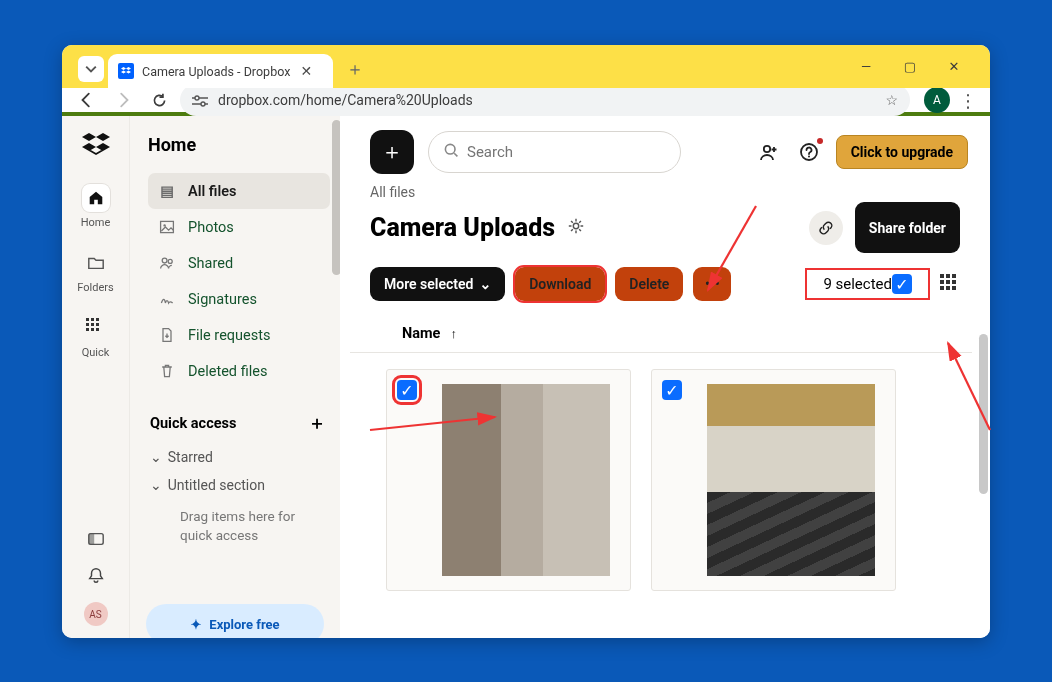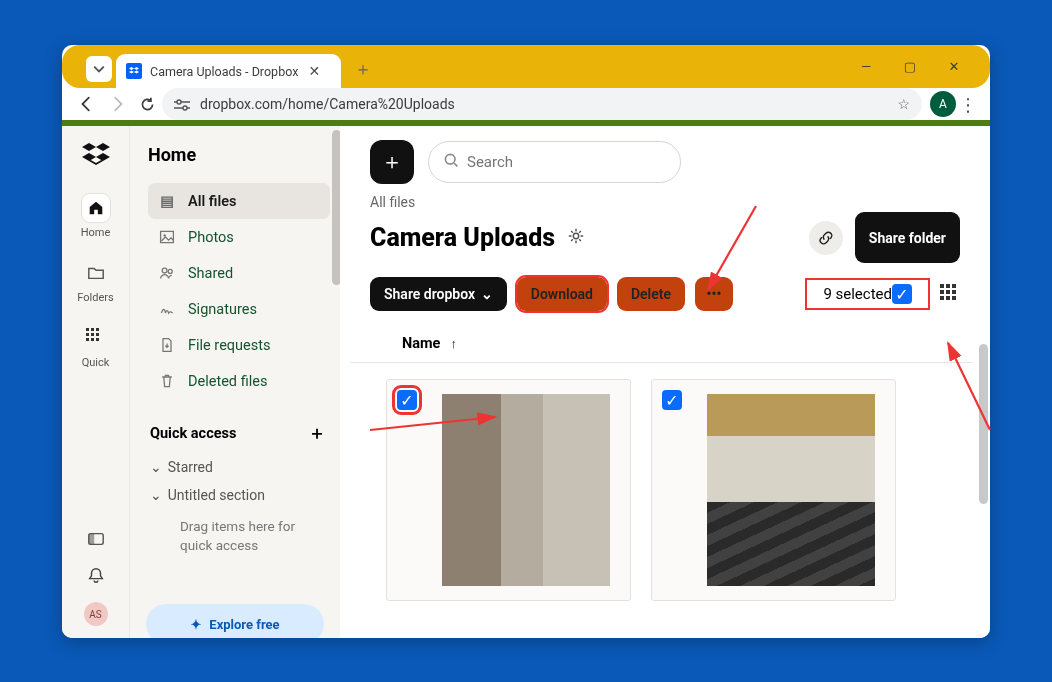--- a/index.html
+++ b/index.html
@@ -1,30 +1,30 @@
 <!DOCTYPE html>
 <html><head>
 <meta charset="utf-8">
 <style>
   * { box-sizing: border-box; margin: 0; padding: 0; font-family: -apple-system, BlinkMacSystemFont, "Segoe UI", Roboto, Helvetica, Arial, sans-serif; }
   body { background: #0a59b8; width:1052px; height:682px; overflow:hidden; }
   .stage { position:absolute; inset:0; }
   .browser { position:absolute; left:62px; top:45px; width:928px; height:593px; background:#fff; border-radius:10px; box-shadow:0 4px 18px rgba(0,0,0,.25); overflow:hidden; display:flex; flex-direction:column; }
   
-  .tabstrip { height:43px; background:#eab308; display:flex; align-items:flex-end; padding-left:12px; position:relative;border-radius:18px; }
+  .tabstrip { height:43px; background:#fde047; display:flex; align-items:flex-end; padding-left:4px; position:relative; }
   .tab-drop { width:26px; height:26px; border-radius:6px; display:flex; align-items:center; justify-content:center; background:#fff; margin:0 4px 6px 12px; cursor:pointer;}
   .tab { height:34px; background:#fff; border-radius:9px 9px 0 0; display:flex; align-items:center; padding:0 10px; gap:8px; min-width:225px; }
   .tab .fav { width:16px; height:16px; background:#0061fe; border-radius:2px; display:flex; align-items:center; justify-content:center; }
   .tab .title { font-size:12.5px; color:#3d3d3d; }
   .tab .clos { width:16px; font-size:14px; color:#4c4c4c; text-align:center; cursor:pointer;}
   .newtab { width:28px; height:28px; display:flex; align-items:center; justify-content:center; font-size:18px; color:#5f6368; margin:0 4px 5px 8px; cursor:pointer;}
   .win-ctrl { position:absolute; right:8px; top:0; height:43px; display:flex; align-items:center; gap:24px; padding-right:18px;}
   .win-ctrl span { font-size:13px; color:#3c3c3c; cursor:pointer; width:20px; text-align:center;}
   
-  .addrbar { height:38px; background:#fff; border-bottom:6px solid #4d7c0f; display:flex; align-items:center; padding:0 10px; }
+  .addrbar { height:28px; background:#fff; border-bottom:4px solid #4d7c0f; display:flex; align-items:center; padding:0 10px; gap:6px;}
   .navbtn { width:30px; height:30px; display:flex; align-items:center; justify-content:center; color:#4d4d4d; border-radius:50%; cursor:pointer;}
   .navbtn.dis { color:#b9b9b9; }
   .urlfield { flex:1; height:32px; background:#f1f3f4; border-radius:16px; display:flex; align-items:center; padding:0 12px; gap:10px; font-size:14px; color:#3c3c3c;}
   .urlfield .slider{ width:16px; height:12px; position:relative;}
   .urlfield .star { margin-left:auto; color:#5c5c5c;}
   .avatar { width:26px; height:26px; border-radius:50%; background:#005c3c; color:#fff; font-size:12px; display:flex; align-items:center; justify-content:center; margin-left:8px;}
   .more3 { width:24px; text-align:center; font-size:18px; color:#4a4a4a; cursor:pointer;}
   
   .content { flex:1; display:flex; overflow:hidden; }
   .rail { width:68px; background:#f7f5f2; border-right:1px solid #eceae6; display:flex; flex-direction:column; align-items:center; padding-top:14px; gap:4px;}
@@ -291,20 +291,37 @@
       <div class="main">
         <div class="topbar">
           <div class="createbtn">＋</div>
           <div class="search">
             <span><svg width="16" height="16" viewBox="0 0 20 20">
                   <circle cx="9" cy="9" r="6" fill="none" stroke="#888" stroke-width="2"></circle>
                   <line x1="14" y1="14" x2="18" y2="18" stroke="#888" stroke-width="2"></line>
                 </svg></span>
             <input placeholder="Search" style="">
           </div>
+          <div class="top-right">
+            <span class="iconbtn">
+                <svg width="20" height="20" viewBox="0 0 20 20">
+                  <circle cx="8" cy="7" r="3.2" fill="none" stroke="#222" stroke-width="1.8"></circle>
+                  <path d="M2 18c0-3 3-5 6-5s6 2 6 5" fill="none" stroke="#222" stroke-width="1.8"></path>
+                  <path d="M15 5v5M12.5 7.5h5" stroke="#222" stroke-width="1.8"></path>
+                </svg>
+              </span>
+            <span class="iconbtn help">
+                <svg width="20" height="20" viewBox="0 0 20 20">
+                  <circle cx="10" cy="10" r="8" fill="none" stroke="#222" stroke-width="1.8"></circle>
+                  <path d="M7.5 8a2.5 2.5 0 1 1 3.5 2.3c-.8.4-1 .9-1 1.7" fill="none" stroke="#222" stroke-width="1.8" stroke-linecap="round"></path>
+                  <circle cx="10" cy="14.5" r="1" fill="#222"></circle>
+                </svg>
+              </span>
+            <div class="upgrade">Click to upgrade</div>
+          </div>
         </div>
 
         <div class="crumb">All files</div>
         <div class="titlebar">
           <h1>Camera Uploads</h1>
           <span class="gear"><svg width="18" height="18" viewBox="0 0 20 20">
                 <circle cx="10" cy="10" r="3" fill="none" stroke="#555" stroke-width="1.6"></circle>
                 <path d="M10 2v3M10 15v3M2 10h3M15 10h3M4.5 4.5l2 2M13.5 13.5l2 2M15.5 4.5l-2 2M6.5 13.5l-2 2" stroke="#555" stroke-width="1.6"></path>
               </svg></span>
           <div class="title-right">
@@ -312,21 +329,21 @@
                 <svg width="16" height="16" viewBox="0 0 20 20">
                   <path d="M8 12a4 4 0 0 1 0-6l2-2a4 4 0 0 1 6 6l-1 1M12 8a4 4 0 0 1 0 6l-2 2a4 4 0 0 1-6-6l1-1" fill="none" stroke="#222" stroke-width="1.8"></path>
                 </svg>
               </div>
             <div class="sharefolder">Share folder</div>
           </div>
         </div>
 
         <div class="actionrow">
           <div class="btn dark">
-              <span>Share dropbox</span>
+              <span>More selected</span>
               <span>⌄</span>
             </div>
           <div class="btn light download-hl">Download</div>
           <div class="btn light">Delete</div>
           <div class="btn light iconly">•••</div>
           <div class="action-right">
             <div class="selpill">
               <span class="txt">9 selected</span>
               <span class="chk">✓</span>
             </div>

